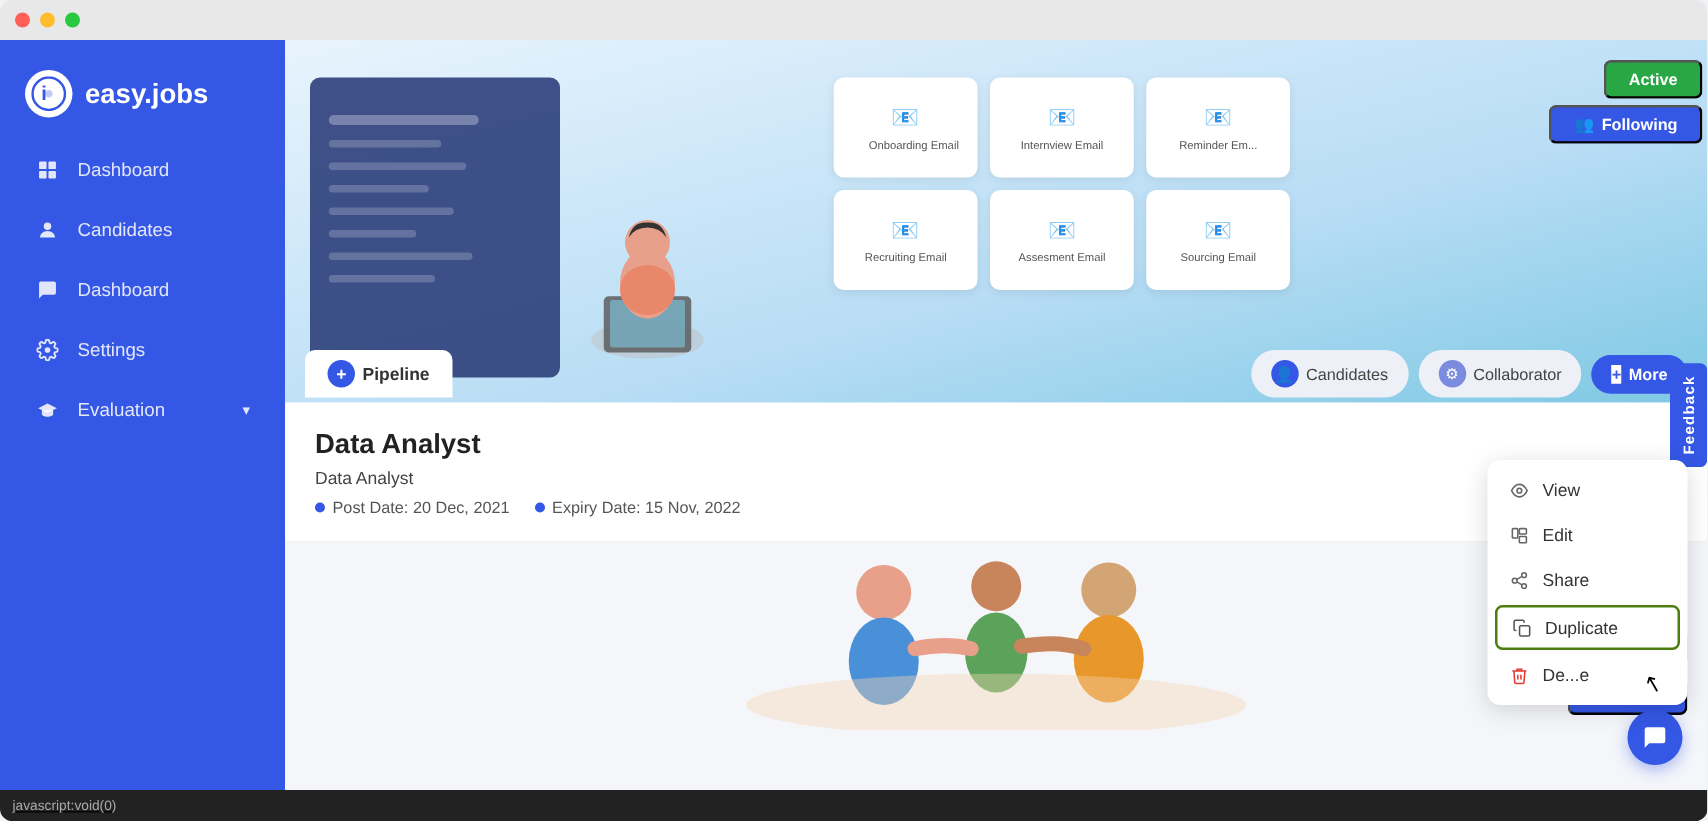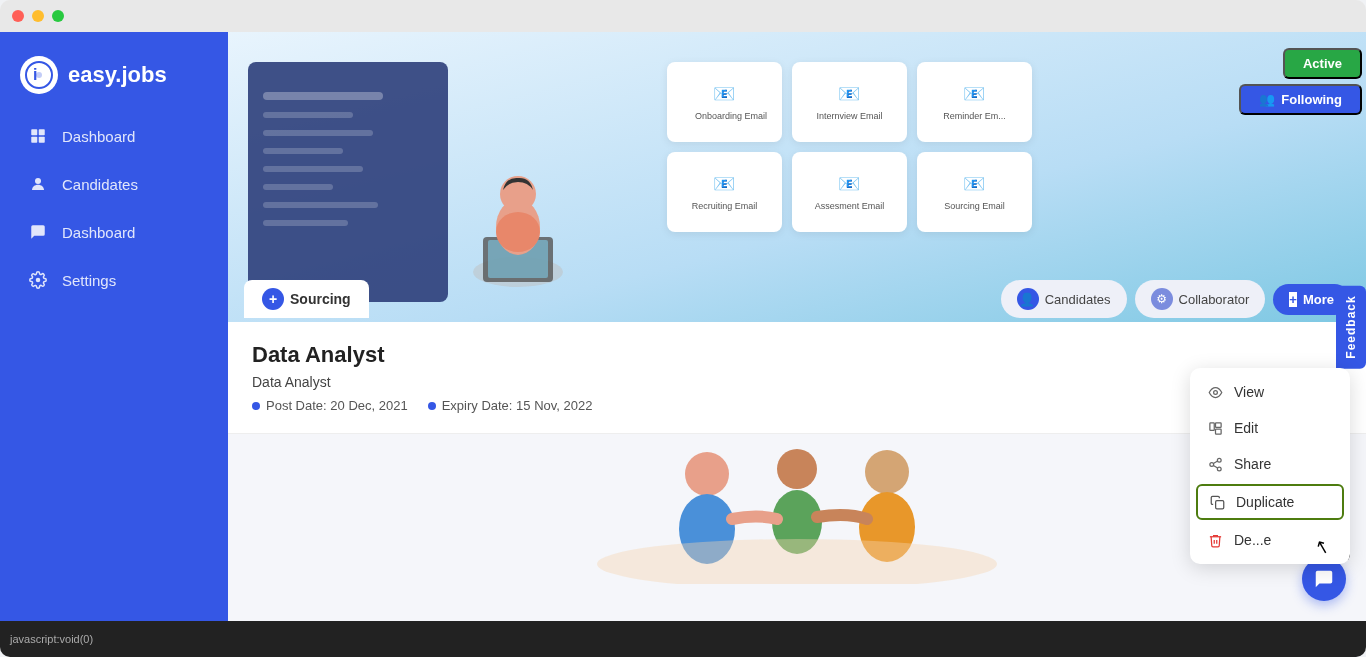--- a/index.html
+++ b/index.html
@@ -331,26 +331,27 @@
       bottom: 60px;
       right: 16px;
       display: flex;
       flex-direction: column;
       gap: 8px;
       align-items: flex-end;
     }
 
     
     .status-bar {
-      height: 36px;
+      height: 25px;
       background: #222;
       display: flex;
       align-items: center;
       padding: 0 10px;
       flex-shrink: 0;
+      text-decoration: underline;
     }
     .status-bar-text {
       color: #aaa;
       font-size: 11px;
     }
 
     
     .email-card {
       background: white;
       border-radius: 8px;
@@ -427,20 +428,30 @@
         <div class="nav-item">
           <div class="nav-icon">
             <svg width="18" height="18" fill="rgba(255,255,255,0.85)" viewBox="0 0 24 24">
                 <circle cx="12" cy="12" r="3"></circle>
                 <path d="M19.4 15a1.65 1.65 0 0 0 .33 1.82l.06.06a2 2 0 0 1-2.83 2.83l-.06-.06a1.65 1.65 0 0 0-1.82-.33 1.65 1.65 0 0 0-1 1.51V21a2 2 0 0 1-4 0v-.09A1.65 1.65 0 0 0 9 19.4a1.65 1.65 0 0 0-1.82.33l-.06.06a2 2 0 0 1-2.83-2.83l.06-.06A1.65 1.65 0 0 0 4.68 15a1.65 1.65 0 0 0-1.51-1H3a2 2 0 0 1 0-4h.09A1.65 1.65 0 0 0 4.6 9a1.65 1.65 0 0 0-.33-1.82l-.06-.06a2 2 0 0 1 2.83-2.83l.06.06A1.65 1.65 0 0 0 9 4.68a1.65 1.65 0 0 0 1-1.51V3a2 2 0 0 1 4 0v.09a1.65 1.65 0 0 0 1 1.51 1.65 1.65 0 0 0 1.82-.33l.06-.06a2 2 0 0 1 2.83 2.83l-.06.06A1.65 1.65 0 0 0 19.4 9a1.65 1.65 0 0 0 1.51 1H21a2 2 0 0 1 0 4h-.09a1.65 1.65 0 0 0-1.51 1z" stroke="rgba(255,255,255,0.85)" stroke-width="2" fill="none"></path>
               </svg>
           </div>
           <span>Settings</span>
         </div>
 
+        <div class="nav-item">
+          <div class="nav-icon">
+            <svg width="18" height="18" fill="rgba(255,255,255,0.85)" viewBox="0 0 24 24">
+                <path d="M22 10v6M2 10l10-5 10 5-10 5-10-5z"></path>
+                <path d="M6 12v5c3 3 9 3 12 0v-5"></path>
+              </svg>
+          </div>
+          <span>Evaluation</span>
+          <span class="nav-chevron">▾</span>
+        </div>
       </nav>
     </div>
 
     <div class="main-content">
 
       <div class="banner-area">
 
         <svg style="position:absolute;top:0;left:0;width:100%;height:100%;" viewBox="0 0 1138 290" preserveAspectRatio="xMidYMid slice">
 
           <defs>
@@ -510,21 +521,21 @@
           <button class="status-badge status-active">Active</button>
           <button class="status-badge status-following">
             <span>👥</span>
             <span>Following</span>
           </button>
         </div>
 
         <div class="banner-tabs">
           <div class="banner-tab pipeline">
             <span class="tab-plus">+</span>
-            <span>Sourcing</span>
+            <span>Pipeline</span>
           </div>
 
           <div class="banner-tab-right">
             <button class="tab-btn">
               <span class="btn-icon">👤</span>
               <span>Candidates</span>
             </button>
             <button class="tab-btn">
               <span class="gear-icon">⚙</span>
               <span>Collaborator</span>

